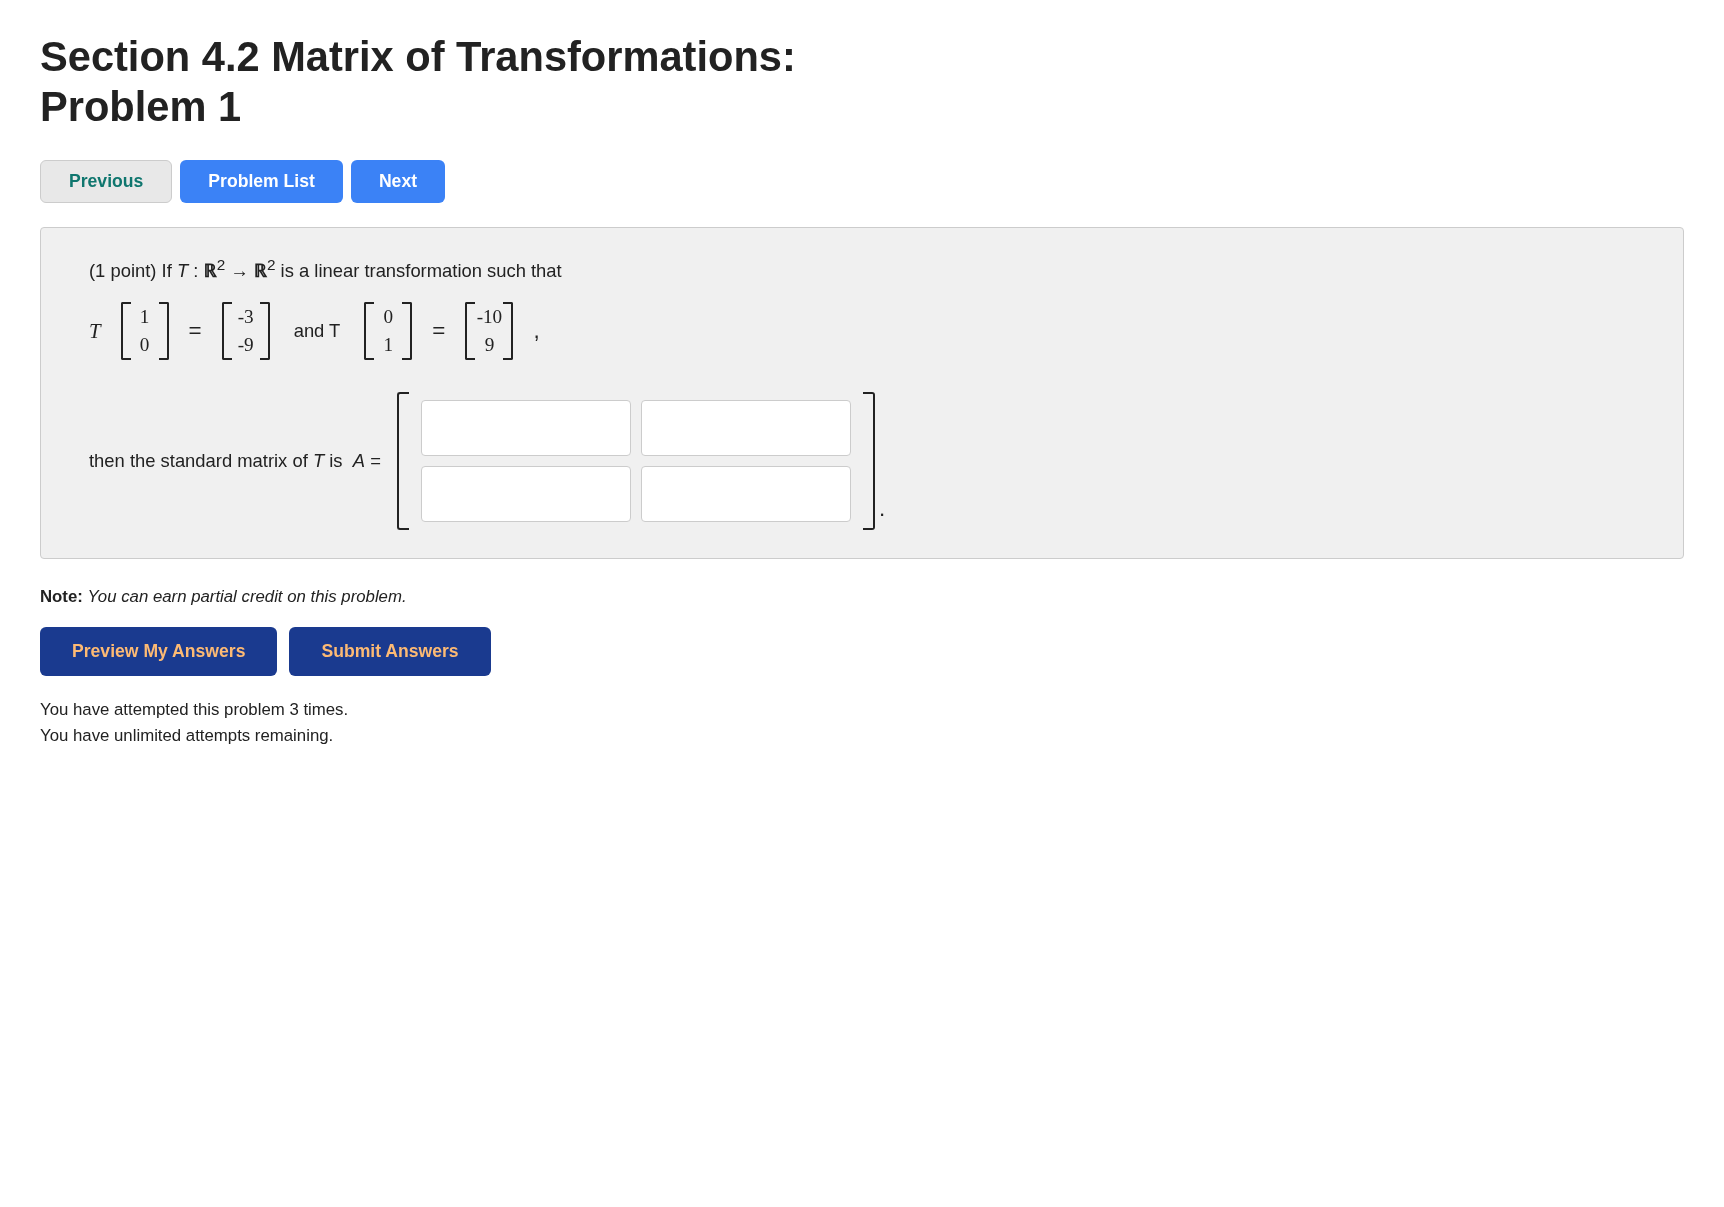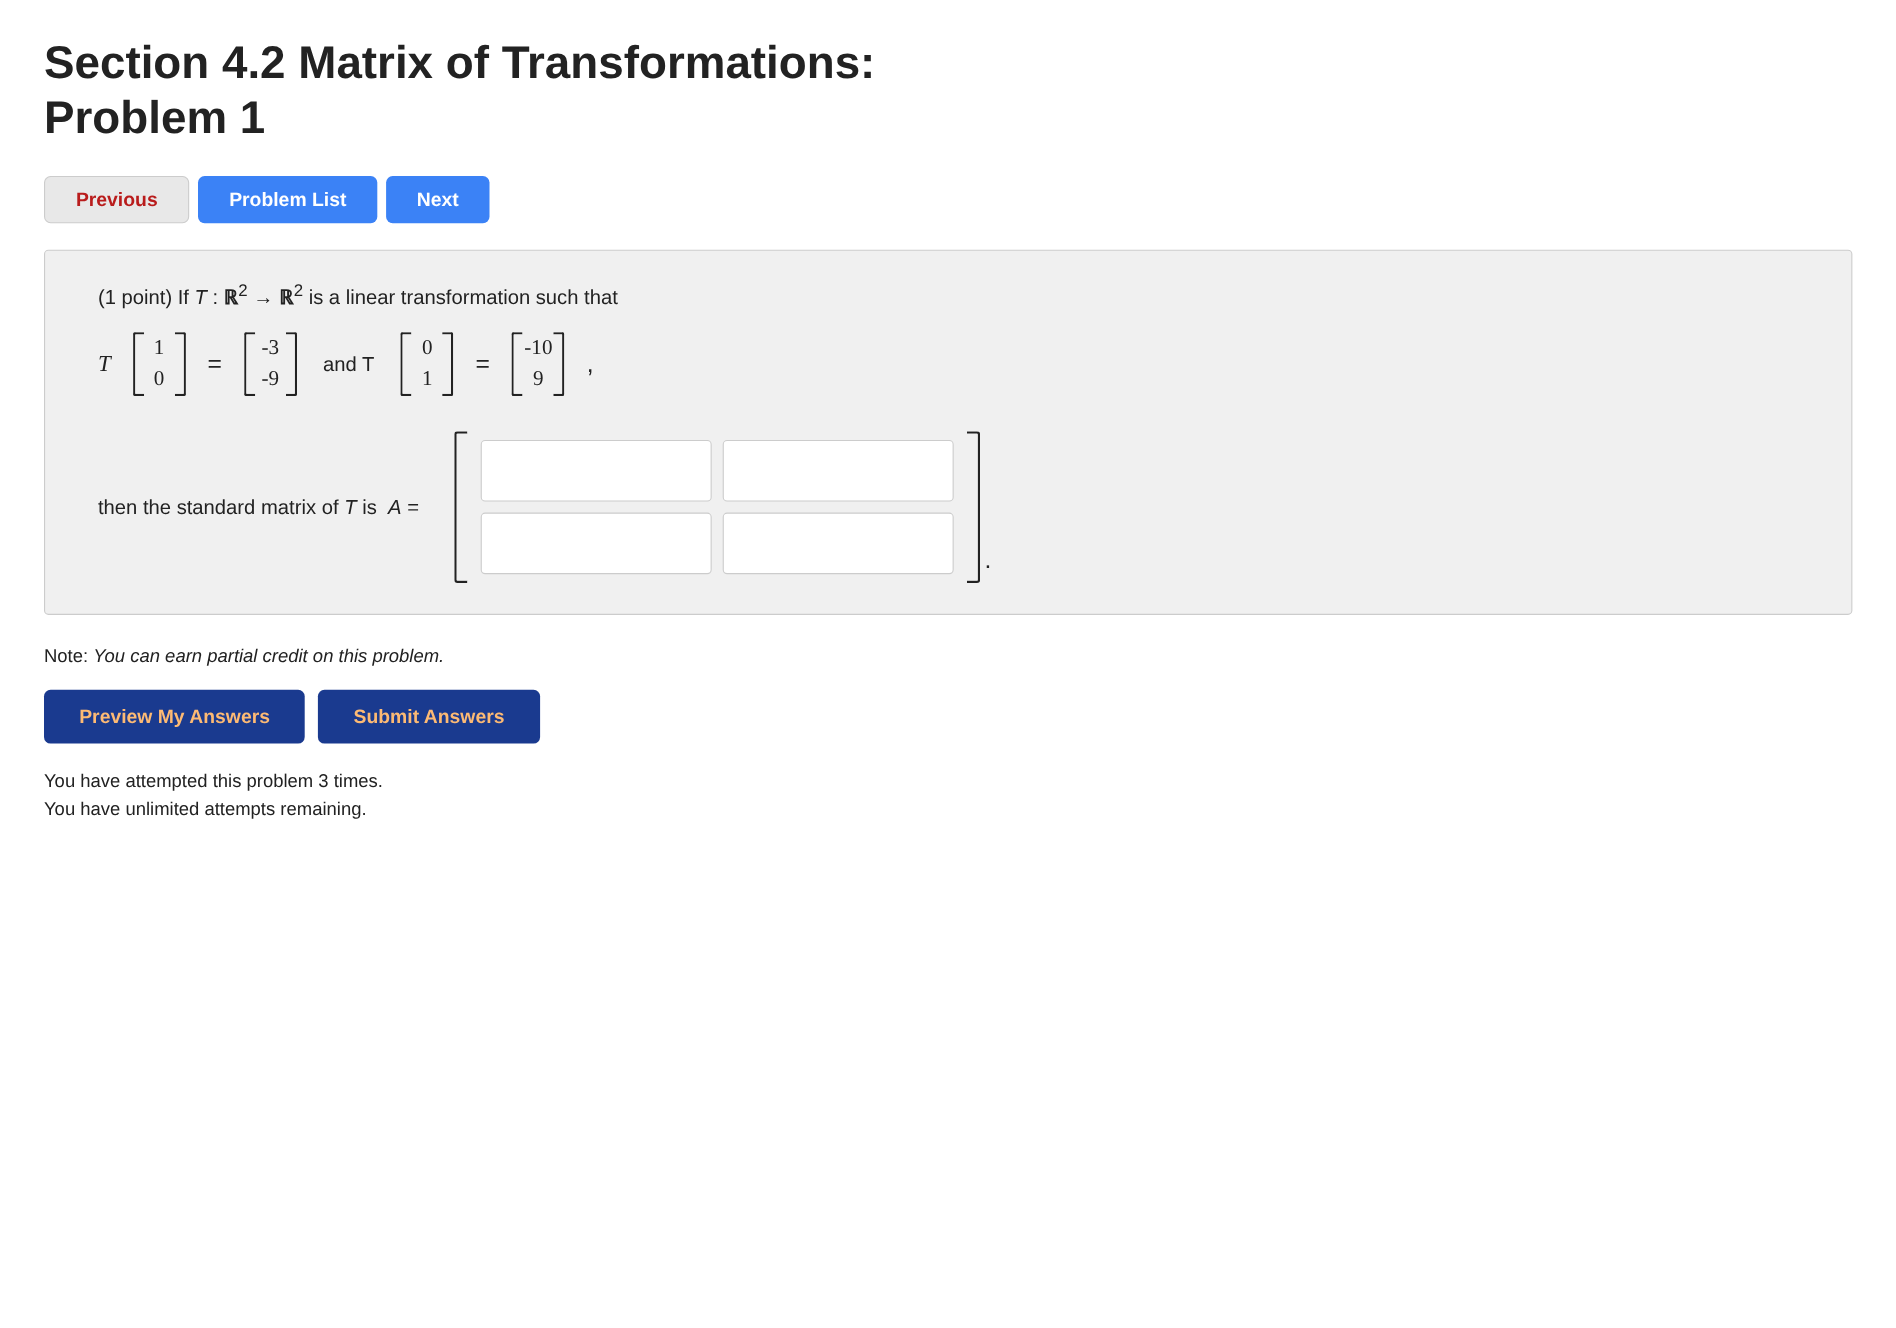--- a/index.html
+++ b/index.html
@@ -24,21 +24,21 @@
     .btn {
       padding: 10px 28px;
       border-radius: 6px;
       font-size: 1.1rem;
       font-weight: 600;
       cursor: pointer;
       border: none;
     }
     .btn-gray {
       background: #e8e8e8;
-      color: #b91c1c;
+      color: #0f766e;
       border: 1px solid #ccc;
     }
     .btn-blue {
       background: #3b82f6;
       color: #fff;
     }
     .problem-box {
       background: #f0f0f0;
       border: 1px solid #ccc;
       border-radius: 4px;
@@ -113,21 +113,21 @@
       margin: 0 8px;
     }
     .comma {
       font-style: normal;
       font-size: 1.4rem;
       margin-left: 4px;
     }
     .standard-matrix-row {
       display: flex;
       align-items: center;
-      gap: 32px;
+      gap: 16px;
       margin-top: 12px;
       flex-wrap: wrap;
     }
     .standard-matrix-label {
       font-size: 1.15rem;
     }
     .answer-matrix {
       display: inline-flex;
       position: relative;
       padding: 8px 16px;
@@ -179,21 +179,21 @@
       font-size: 1.4rem;
       margin-left: 4px;
       align-self: flex-end;
       margin-bottom: 8px;
     }
     .note-section {
       font-size: 1.05rem;
       margin-bottom: 20px;
     }
     .note-section strong {
-      font-weight: 400;
+      font-weight: 700;
       font-style: normal;
     }
     .note-section em {
       font-style: italic;
     }
     .action-buttons {
       display: flex;
       gap: 12px;
       margin-bottom: 24px;
     }

